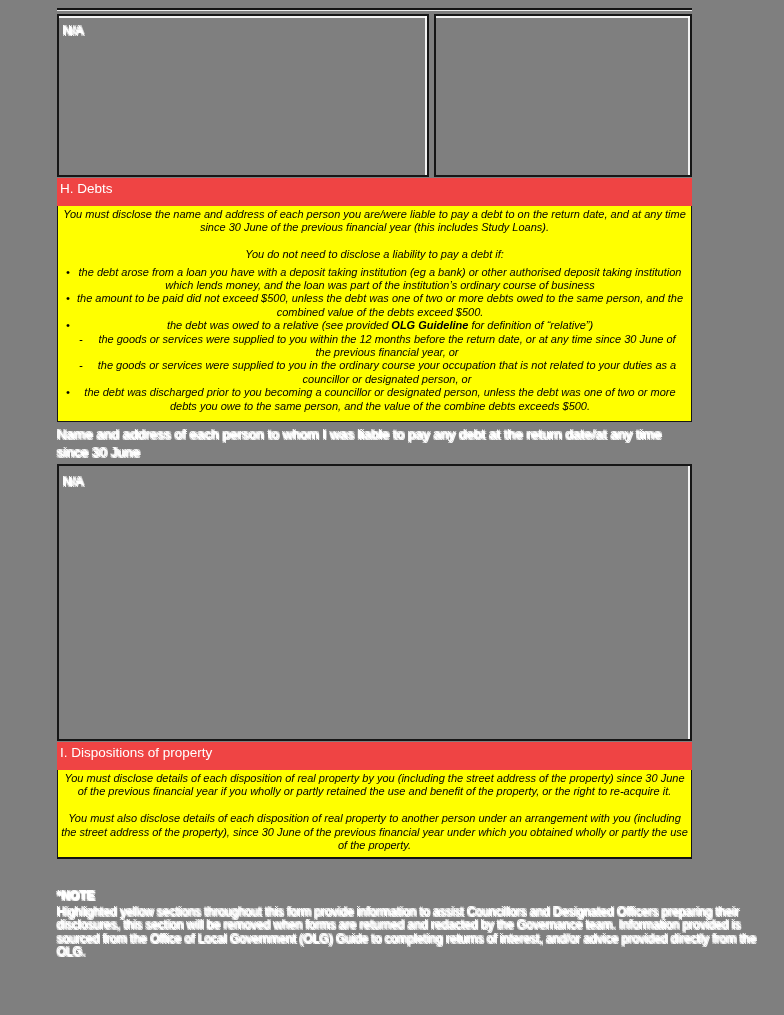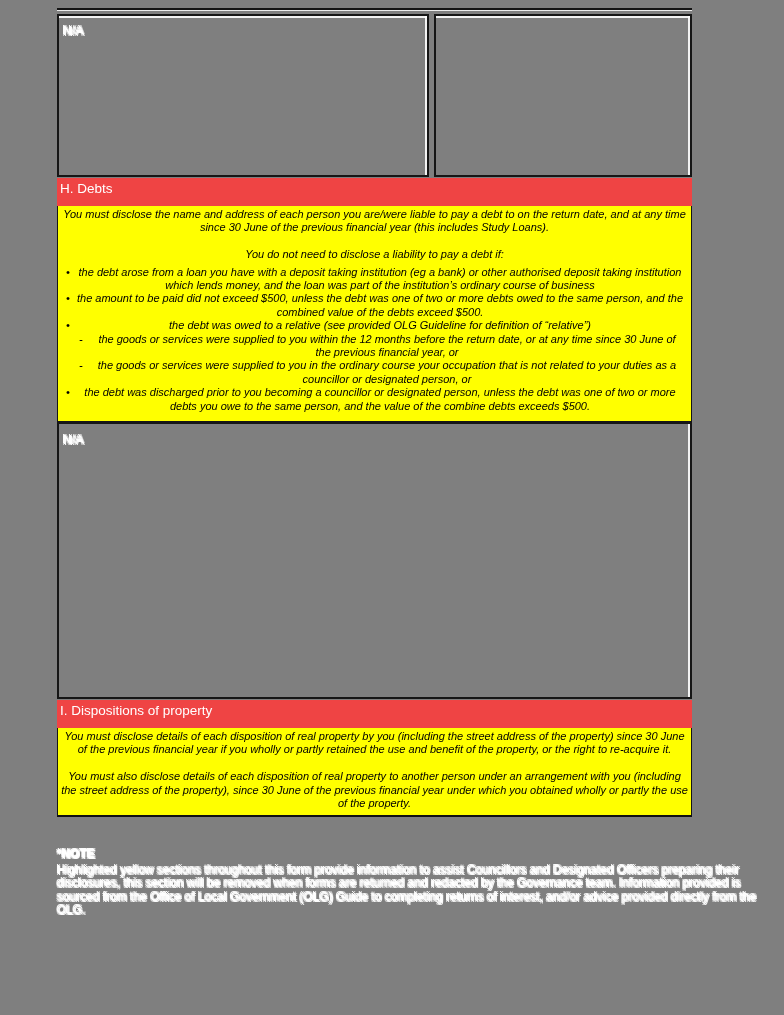--- a/index.html
+++ b/index.html
@@ -50,21 +50,21 @@
     padding:2px 3px 4px 3px;
     font-style:italic; font-size:11px; line-height:13.4px;text-align:center;
   }
   .yellow p { margin:0; }
   .yellow p.spaced { margin-top:13.4px; }
   .bullets { list-style:none; margin:4px; padding:0; }
   .bullets li { position:relative; padding-left:11px; }
   .bullets li::before { content:"\2022"; position:absolute; left:1px; }
   .bullets li.sub { padding-left:25px; }
   .bullets li.sub::before { content:"-"; left:14px; }
-  .bold { font-weight:normal; }
+  .bold { font-weight:bold; }
 
   .field-label {
     margin-top:4px; margin-bottom:3px;
     font-size:13.5px; line-height:17.5px; width:635px;
   }
 
   .big-cell {
     box-sizing:border-box; height:277px;
     border:2px solid #161616;
     box-shadow: inset -2px 0 0 rgba(255,255,255,0.9);
@@ -103,20 +103,21 @@
     <ul class="bullets">
       <li>the debt arose from a loan you have with a deposit taking institution (eg a bank) or other authorised deposit taking institution which lends money, and the loan was part of the institution’s ordinary course of business</li>
       <li>the amount to be paid did not exceed $500, unless the debt was one of two or more debts owed to the same person, and the combined value of the debts exceed $500.</li>
       <li><span>the debt was owed to a relative (see provided </span><span class="bold">OLG Guideline</span><span> for definition of “relative”)</span></li>
       <li class="sub">the goods or services were supplied to you within the 12 months before the return date, or at any time since 30 June of the previous financial year, or</li>
       <li class="sub">the goods or services were supplied to you in the ordinary course your occupation that is not related to your duties as a councillor or designated person, or</li>
       <li>the debt was discharged prior to you becoming a councillor or designated person, unless the debt was one of two or more debts you owe to the same person, and the value of the combine debts exceeds $500.</li>
     </ul>
   </div>
 
+  <div class="field-label outlined">Name and address of each person to whom I was liable to pay any debt at the return date/at any time since 30 June</div>
 
   <div class="big-cell">
     <span class="na outlined">N/A</span>
   </div>
 
   <div class="bar">
     <span>I. Dispositions of property</span>
   </div>
 
   <div class="yellow second">

